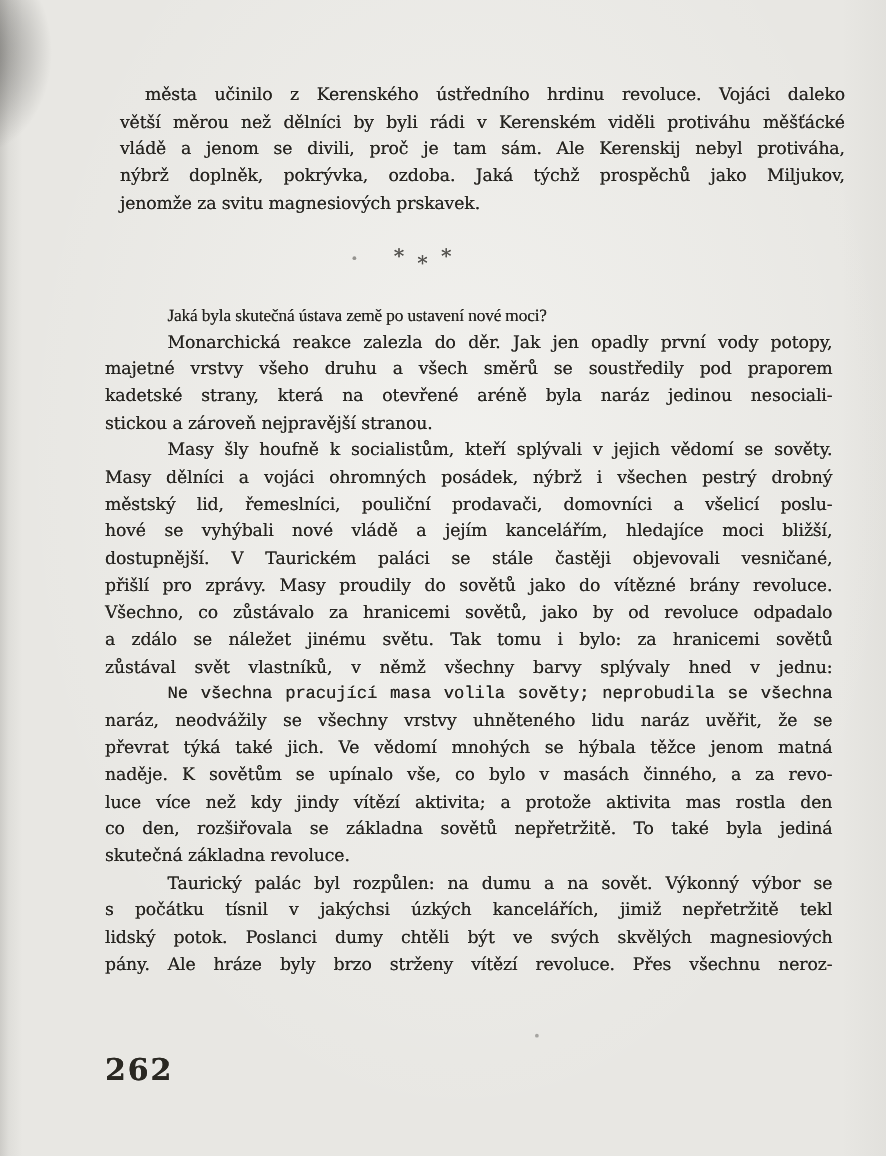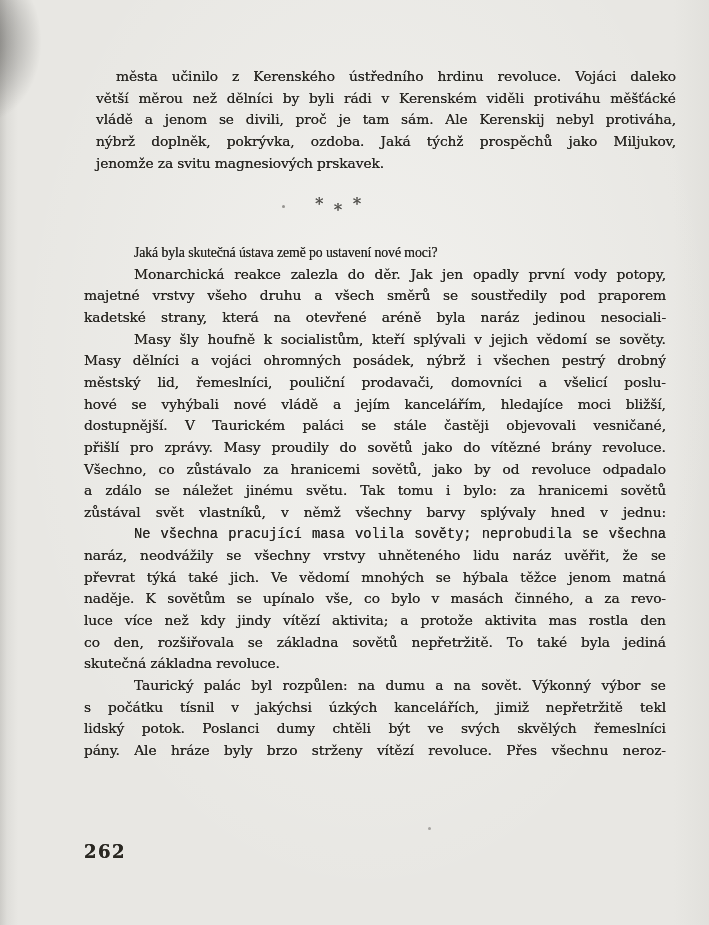--- a/index.html
+++ b/index.html
@@ -39,21 +39,21 @@
   }
   .separator .ast { line-height:10px; opacity:0.85; }
   .separator .a2 { transform:translateY(6px); }
   .separator .ink-dot {
     position:absolute; left:calc(50% - 56px); top:31px;
     width:3px; height:3px; border-radius:50%;
     background:rgba(40,38,34,0.45);
   }
   .page-number {
     position:absolute; left:84px; top:841px;
-    font-size:18px; font-weight:700; letter-spacing:1.5px;
+    font-size:24px; font-weight:700; letter-spacing:1.5px;
     color:#2a2822;
     text-shadow:0 0 0.4px rgba(38,36,32,0.9);
   }
   .speck {
     position:absolute; left:428px; top:827px;
     width:3px; height:3px; border-radius:50%;
     background:rgba(40,38,34,0.35);
   }
 </style>
 </head>
@@ -159,20 +159,21 @@
             <span>strany,</span>
             <span>která</span>
             <span>na</span>
             <span>otevřené</span>
             <span>aréně</span>
             <span>byla</span>
             <span>naráz</span>
             <span>jedinou</span>
             <span>nesociali-</span>
           </div>
+          <div class="line">stickou a zároveň nejpravější stranou.</div>
         </div>
         <div class="paragraph">
           <div class="line justified" style="padding-left: 50px;">
             <span>Masy</span>
             <span>šly</span>
             <span>houfně</span>
             <span>k</span>
             <span>socialistům,</span>
             <span>kteří</span>
             <span>splývali</span>
@@ -401,21 +402,21 @@
           <div class="line justified">
             <span>lidský</span>
             <span>potok.</span>
             <span>Poslanci</span>
             <span>dumy</span>
             <span>chtěli</span>
             <span>být</span>
             <span>ve</span>
             <span>svých</span>
             <span>skvělých</span>
-            <span>řemeslníci</span>
+            <span>magnesiových</span>
           </div>
           <div class="line justified">
             <span>pány.</span>
             <span>Ale</span>
             <span>hráze</span>
             <span>byly</span>
             <span>brzo</span>
             <span>strženy</span>
             <span>vítězí</span>
             <span>revoluce.</span>

